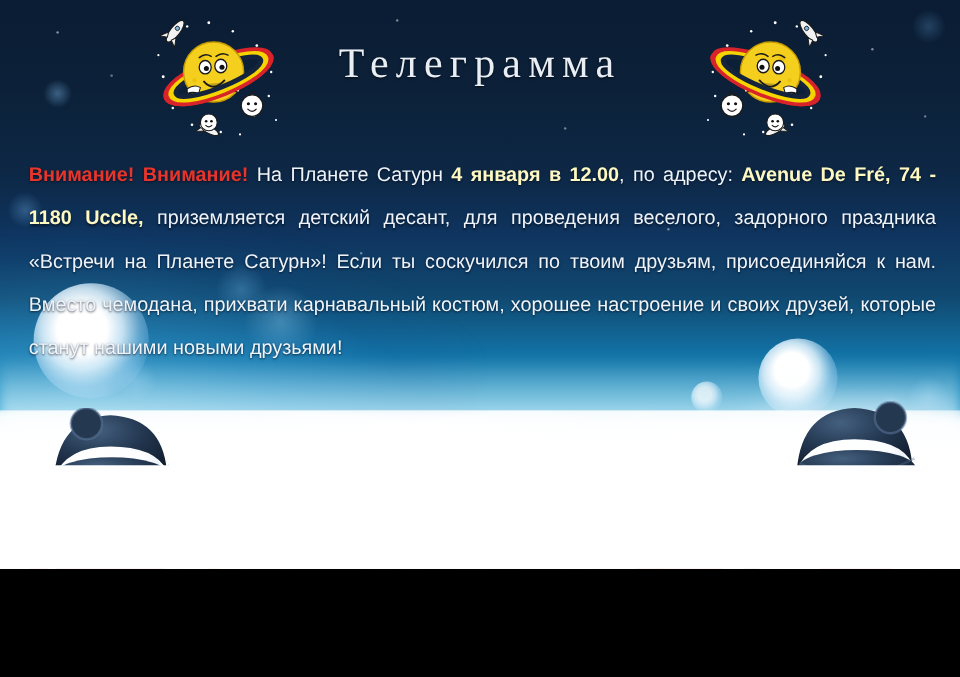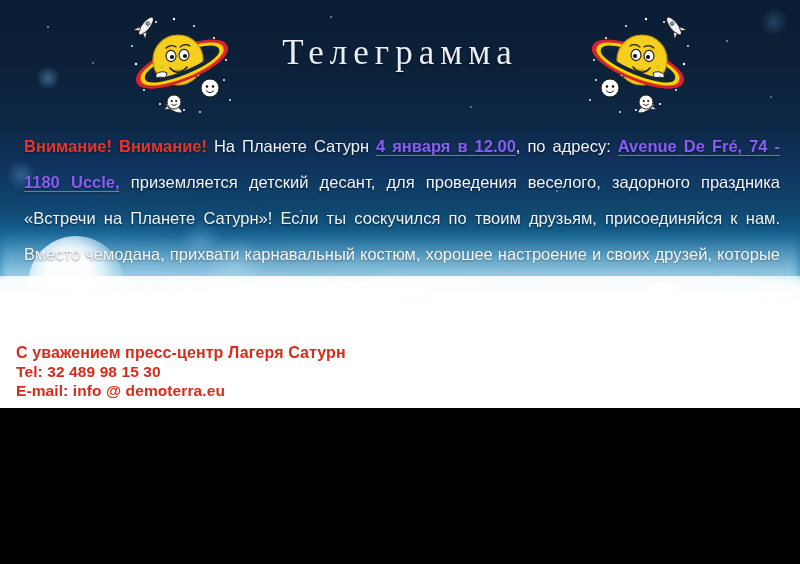--- a/index.html
+++ b/index.html
@@ -3,21 +3,21 @@
 <meta charset="utf-8">
 <style>
   * { box-sizing: border-box; margin: 0; padding: 0; }
   html, body {
     width: 800px; height: 564px;
     background: #000;
     font-family: "Liberation Sans", sans-serif;
   }
   #poster {
     position: relative;
-    width: 800px; height: 408px;
+    width: 800px; height: 474px;
     overflow: hidden;
     background: #0b1f38;
   }
 
   
   .sky {
     position: absolute; inset: 0;
     background:
       linear-gradient(to bottom,
         #0a1c33 0%,
@@ -117,23 +117,22 @@
     color: #eef4fa;
     text-align: justify;
     text-shadow: 0 1px 2px rgba(0,10,25,0.75);
   }
   .body-text .hl {
     color: #e8352c;
     font-weight: bold;
     text-shadow: 0 1px 2px rgba(0,0,0,0.55);
   }
   .body-text .hl-u {
-    color: #8b5cf6;
+    color: #fef9c3;
     font-weight: bold;
-    text-decoration: underline;
     text-underline-offset: 3px;
     text-shadow: 0 1px 2px rgba(0,0,0,0.55);
   }
   .body-text p { margin: 0; }
 
   
   .contact {
     position: absolute;
     left: 16px; bottom: 8px;
     color: #d92b1c;
@@ -607,20 +606,15 @@
   <div class="snowman blur-mid" style="left:222px;top:470px;width:30px;height:34px;">
     <svg viewBox="0 0 30 34" width="30" height="34">
       <circle cx="15" cy="11" r="8.5" fill="#ffffff"></circle>
       <ellipse cx="15" cy="18" rx="9.5" ry="4.4" fill="#e4453c"></ellipse>
       <circle cx="15" cy="28" r="11" fill="#ffffff"></circle>
     </svg>
   </div>
 
   <div style="position:absolute;left:-20px;right:-20px;bottom:0;height:86px;background:radial-gradient(ellipse 500px 60px at 20% 40%, #ffffff 0%, rgba(255,255,255,.96) 65%, rgba(255,255,255,.9) 100%), radial-gradient(ellipse 520px 58px at 78% 36%, #ffffff 0%, rgba(255,255,255,.96) 65%, rgba(255,255,255,.9) 100%), linear-gradient(to bottom, rgba(255,255,255,.82) 0%, #ffffff 30%, #ffffff 100%);"></div>
 
-  <div class="contact">
-    <div class="line1">С уважением пресс-центр Лагеря Сатурн</div>
-    <div>Tel: 32 489 98 15 30</div>
-    <div>E-mail: info @ demoterra.eu</div>
-  </div>
 
 
 </div>
 
 </body></html>

